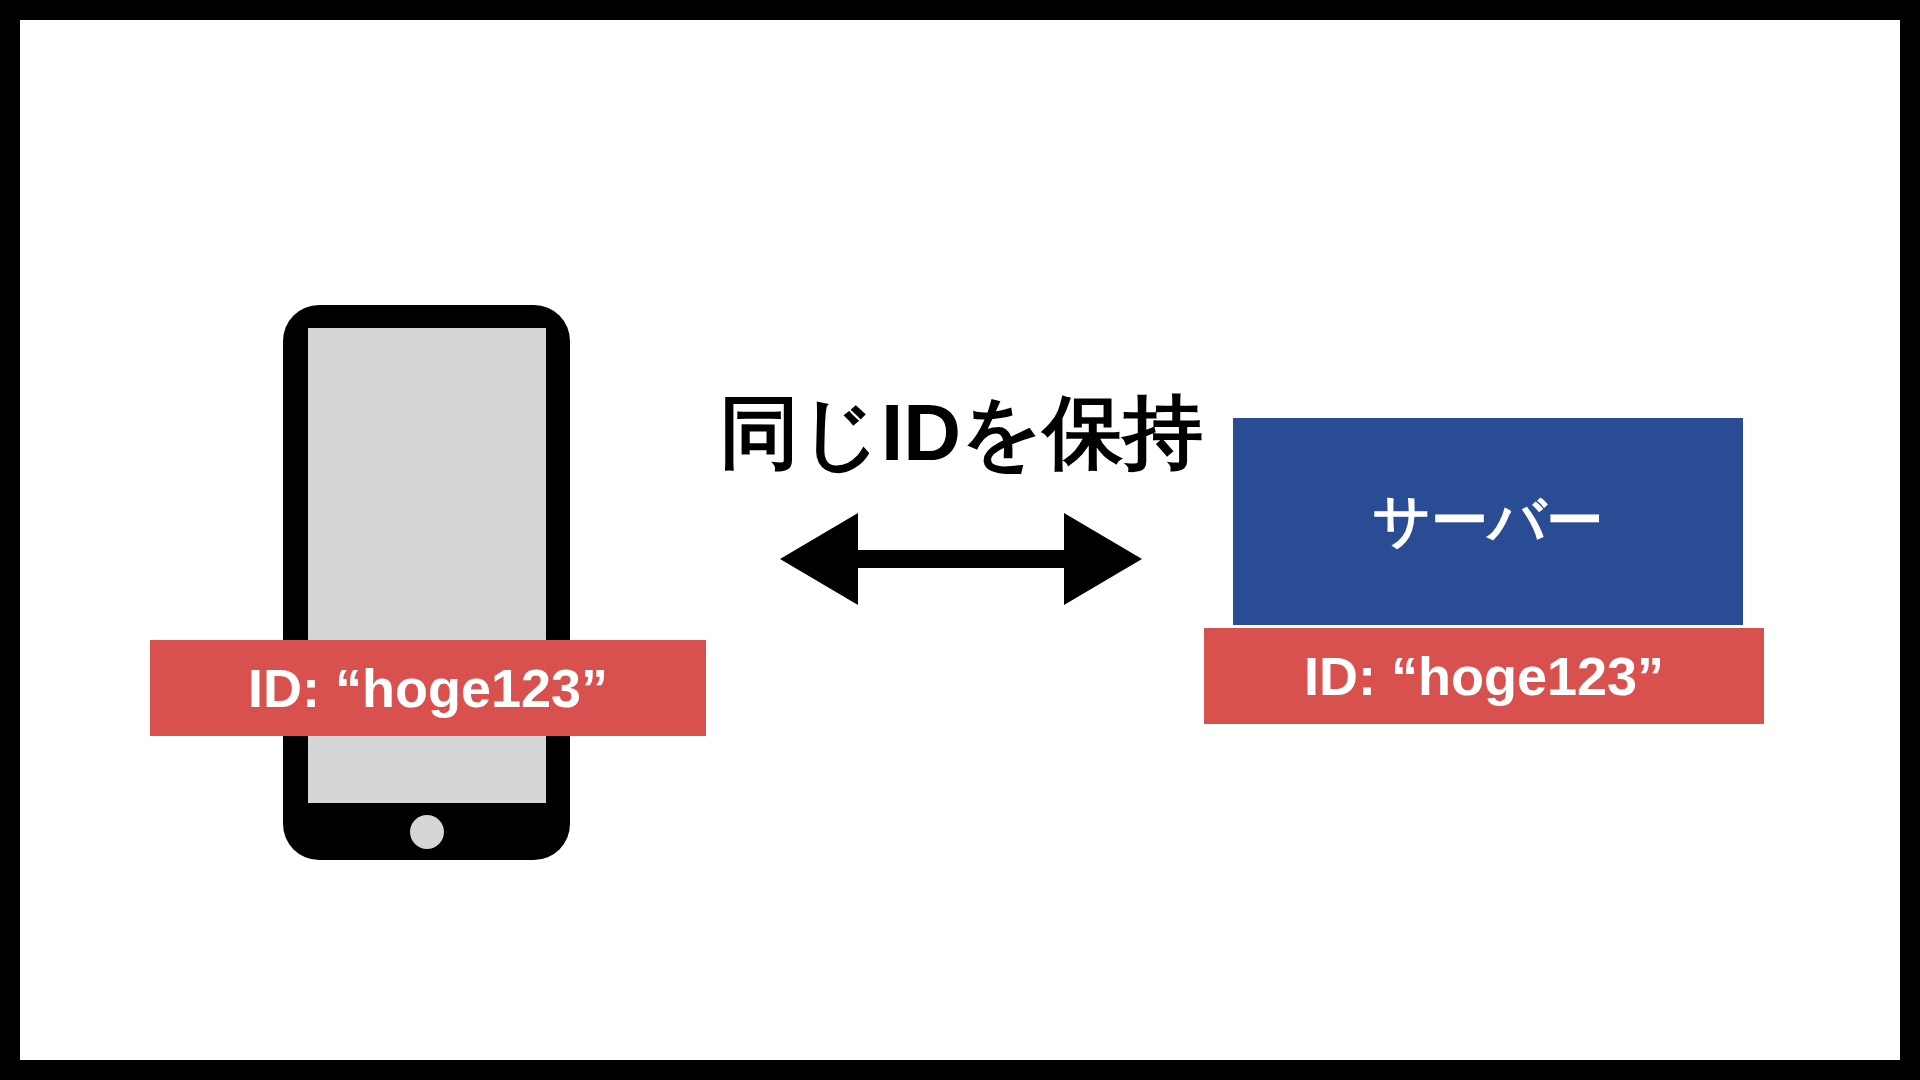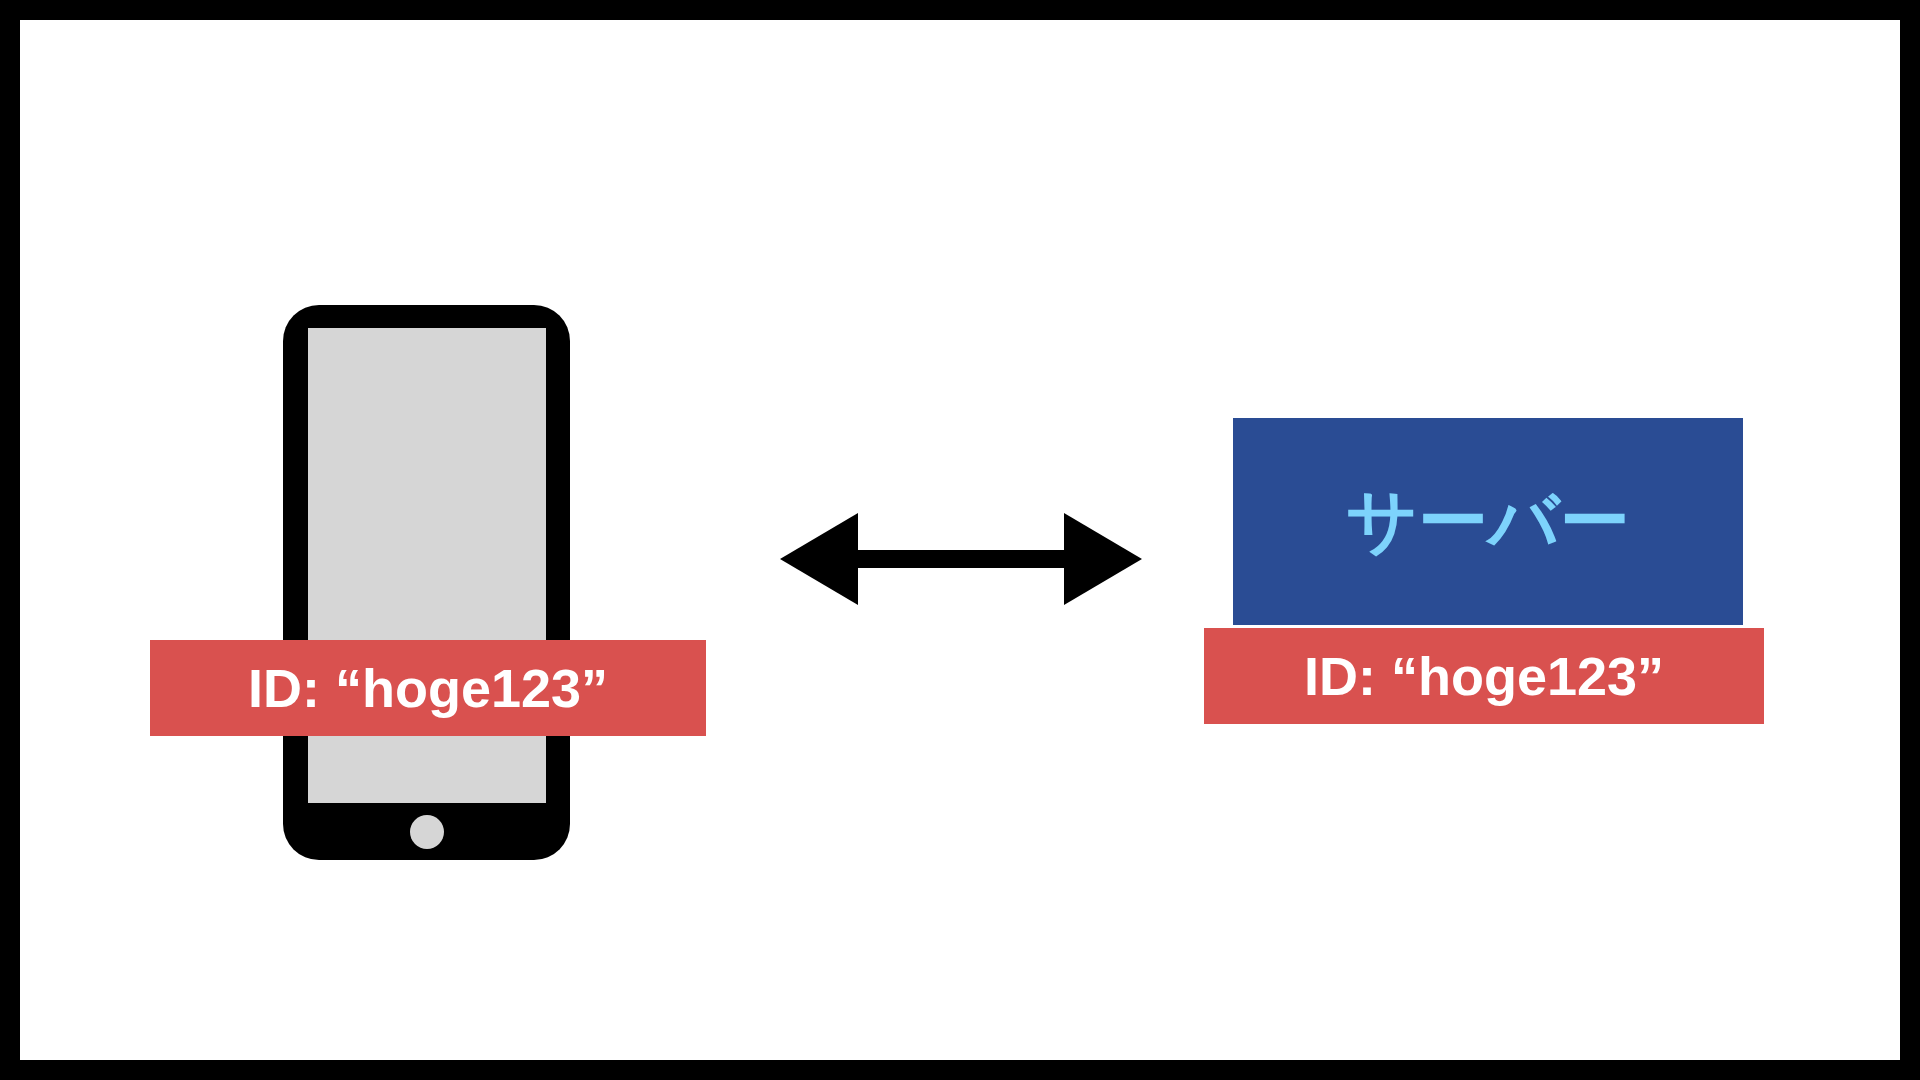--- a/index.html
+++ b/index.html
@@ -99,41 +99,42 @@
   }
 
   
   .server-box {
     position: absolute;
     left: 1233px;
     top: 418px;
     width: 510px;
     height: 207px;
     background: var(--server-blue, #2a4c94);
-    color: #7dd3fc;
+    color: #ffffff;
     font-weight: bold;
-    font-size: 70px;
+    font-size: 57px;
     display: flex;
     align-items: center;
     justify-content: center;
     white-space: nowrap;
   }
 </style>
 </head>
 <body>
 
 <div class="canvas">
 
   <div class="phone">
     <div class="phone-screen"></div>
     <div class="phone-home-button"></div>
   </div>
 
   <div class="id-badge left">ID: “hoge123”</div>
 
+  <div class="relation-label">同じIDを保持</div>
 
   <div class="arrow">
     <svg viewBox="0 0 362 92" preserveAspectRatio="none" aria-hidden="true">
       <rect class="shape" x="60" y="37" width="242" height="18"></rect>
       <polygon class="shape" points="78,0 78,92 0,46"></polygon>
       <polygon class="shape" points="284,0 284,92 362,46"></polygon>
     </svg>
   </div>
 
   <div class="server-box">サーバー</div>

